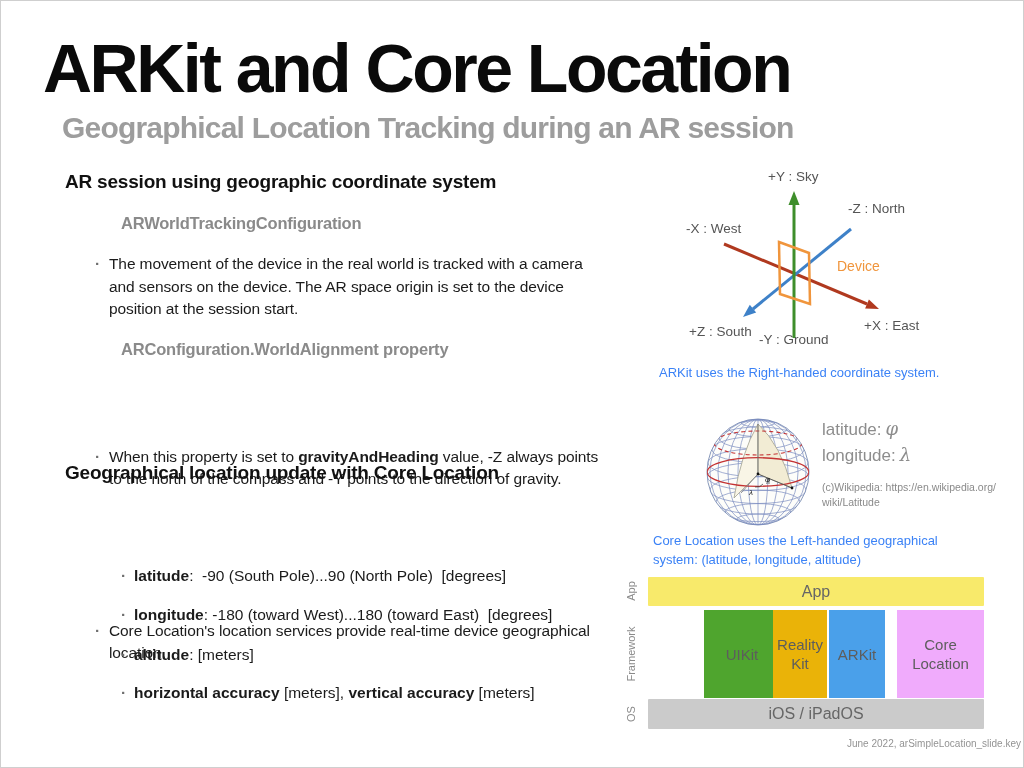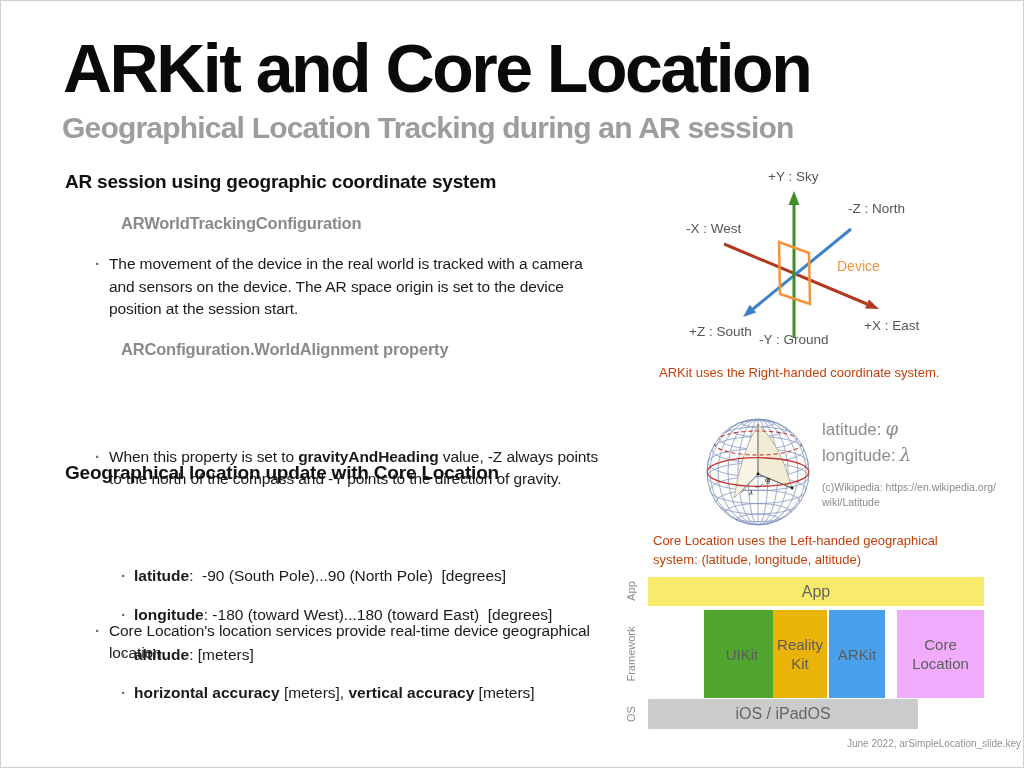--- a/index.html
+++ b/index.html
@@ -3,36 +3,36 @@
 <meta charset="utf-8">
 <style>
   html,body{margin:0;padding:0;background:#fff;}
   .slide{
     position:relative;width:1024px;height:768px;background:#ffffff;
     font-family:"Liberation Sans","DejaVu Sans",sans-serif;
     overflow:hidden;box-sizing:border-box;border:1px solid #cfcfcf;
   }
   .abs{position:absolute;}
   .title{
-    left:62px;top:28px;font-size:68px;font-weight:700;color:#0a0a0a;
+    left:42px;top:28px;font-size:68px;font-weight:700;color:#0a0a0a;
     letter-spacing:-2.5px;white-space:nowrap;
   }
   .subtitle{
     left:61px;top:110px;font-size:30px;font-weight:600;color:#9d9d9d;
     letter-spacing:-0.8px;white-space:nowrap;
   }
   .h3{font-size:19px;font-weight:700;color:#111;letter-spacing:-0.2px;white-space:nowrap;}
   .subhead{font-size:16.5px;font-weight:700;color:#8a8a8a;letter-spacing:-0.2px;white-space:nowrap;margin-left:20px;}
   .body-text{font-size:15.5px;line-height:22.5px;color:#1b1b1b;letter-spacing:-0.1px;}
   .bulleted{padding-left:14px;position:relative;}
   .bulleted::before{content:"\00B7";position:absolute;left:0;top:0;color:#6e6e6e;font-weight:700;}
   .sub-bullet{left:120px;padding-left:13px;position:absolute;font-size:15.5px;color:#1b1b1b;white-space:nowrap;}
   .sub-bullet::before{content:"\00B7";position:absolute;left:0;top:0;color:#6e6e6e;font-weight:700;}
   .sub-bullet span, .sub-bullet b{white-space:pre-wrap;}
-  .gray-caption{font-size:13px;color:#c2410c;line-height:19px;}
+  .gray-caption{font-size:13px;color:#3b82f6;line-height:19px;}
   .latlon{font-size:17px;color:#8d8d8d;line-height:25px;}
   .latlon .sym{font-family:"DejaVu Serif",serif;font-style:italic;font-size:18px;margin-left:4px;}
   .credit{font-size:10.5px;color:#8a8a8a;line-height:15px;}
   .stack-bar{
     position:absolute;display:flex;align-items:center;justify-content:center;
     font-size:16px;color:#666;border-radius:1px;
   }
   .fw-box{
     position:absolute;top:609px;height:88px;display:flex;align-items:center;justify-content:center;
     text-align:center;font-size:15px;color:#5d5d5d;line-height:19px;padding:0 4px;box-sizing:border-box;
@@ -185,19 +185,19 @@
   <div class="fw-box" style="left: 772px; width: 54px; background-color: #eab308;">
     <span>Reality Kit</span>
   </div>
   <div class="fw-box" style="left: 828px; width: 56px; background-color: rgb(74, 160, 234);">
     <span>ARKit</span>
   </div>
   <div class="fw-box" style="left: 896px; width: 87px; background-color: #f0abfc;">
     <span>Core Location</span>
   </div>
 
-  <div class="stack-bar" style="left: 647px; top: 698px; width: 270px; height: 30px; background-color: rgb(203, 203, 203);">
+  <div class="stack-bar" style="left: 647px; top: 698px; width: 336px; height: 30px; background-color: rgb(203, 203, 203);">
     <span>iOS / iPadOS</span>
   </div>
 
   <div class="abs footer">June 2022, arSimpleLocation_slide.key</div>
 
 </div>
 
 </body></html>

